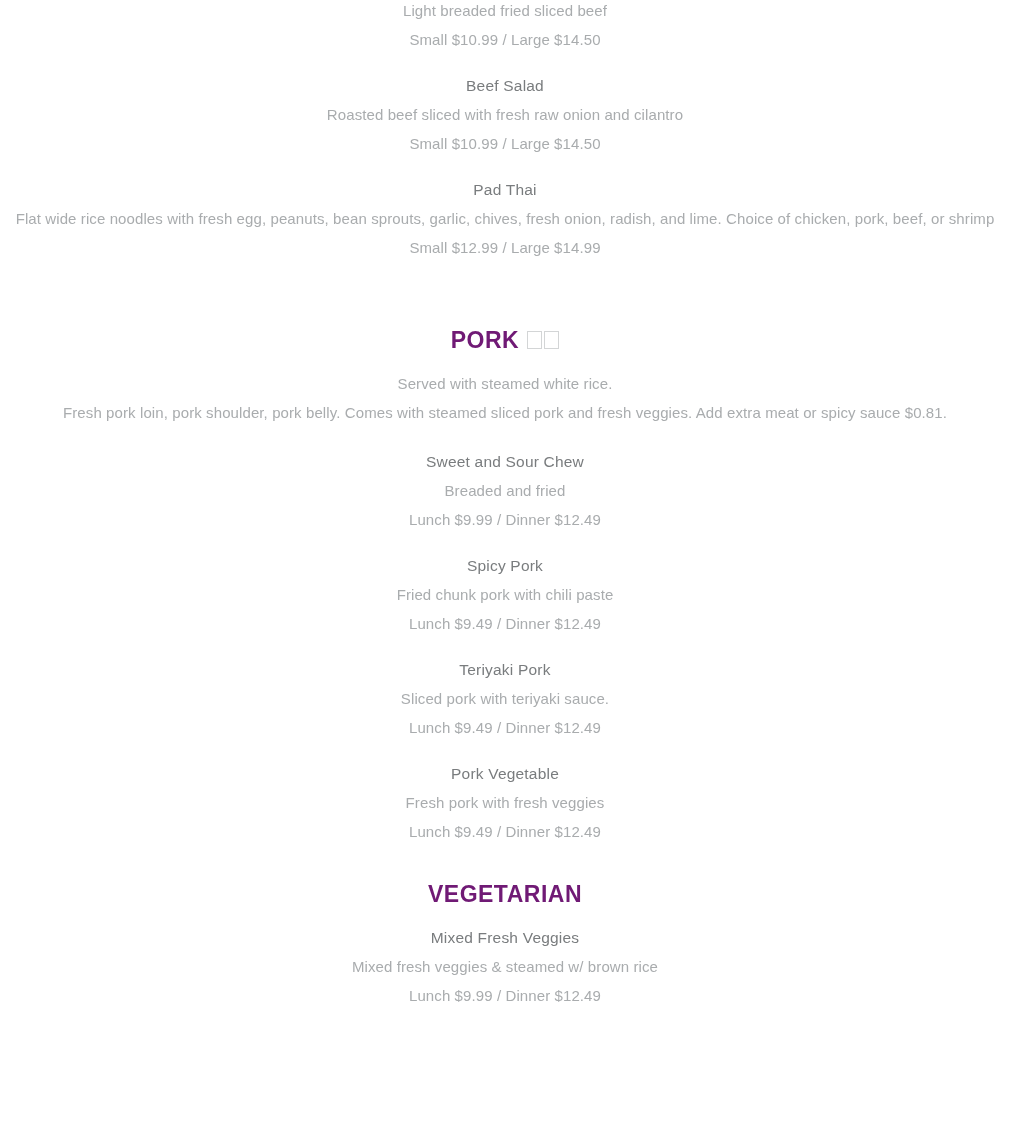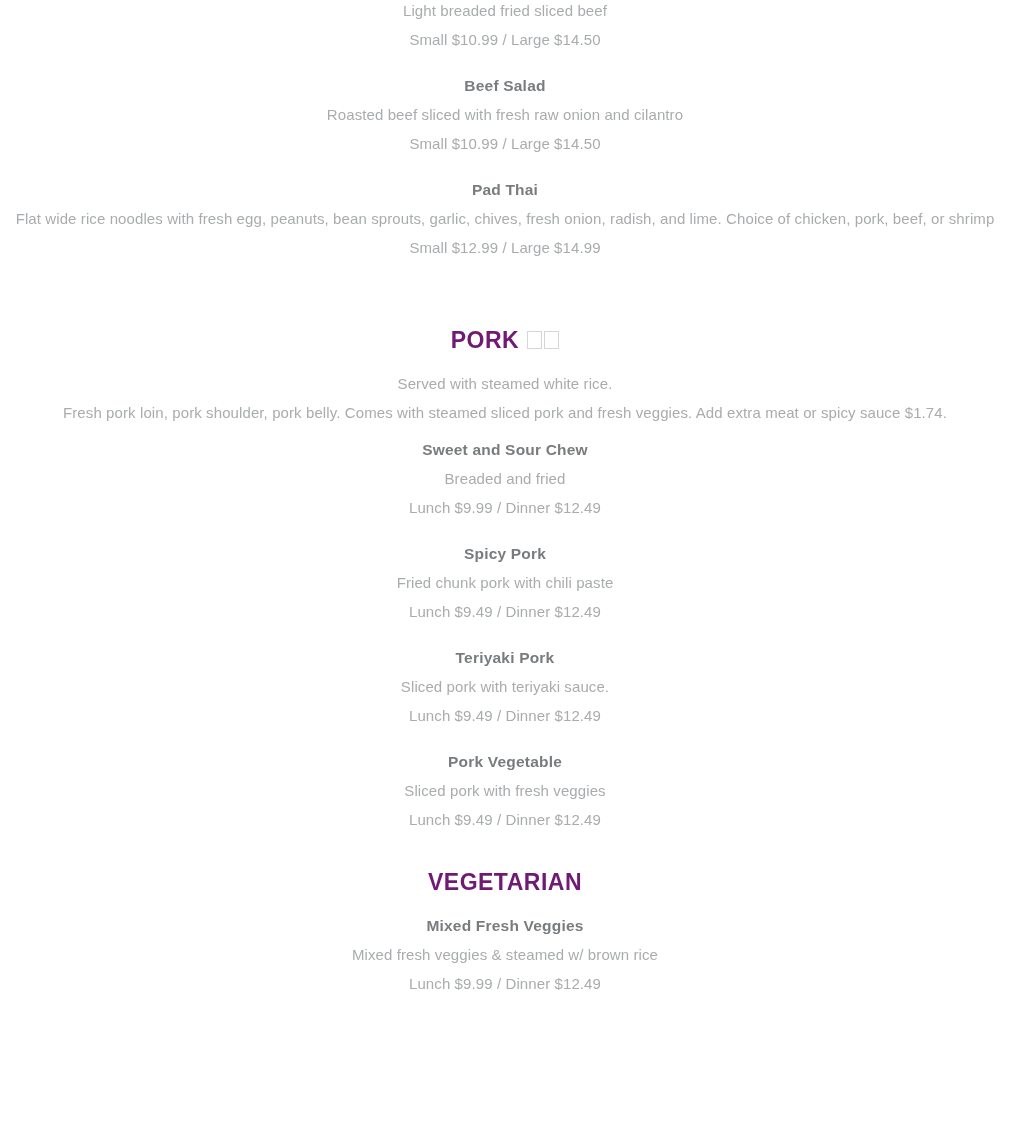--- a/index.html
+++ b/index.html
@@ -27,42 +27,42 @@
   }
   .menu-item {
     margin: 0 0 17px 0;
   }
   .menu p {
     margin: 0;
     line-height: 29px;
   }
   .item-name {
     font-size: 15.5px;
-    font-weight: bold;
+    font-weight: normal;
     color: #797c7e;
     letter-spacing: 0.2px;
   }
   .item-desc, .item-price, .section-note {
     font-size: 15px;
     font-weight: normal;
     color: #a9acae;
     letter-spacing: 0.1px;
   }
   .section-heading {
     font-size: 23px;
     font-weight: bold;
     color: #701a75;
     letter-spacing: 0.5px;
     line-height: 34px;
     margin: 0 0 12px 0;
     text-transform: uppercase;
   }
   .section-pork .section-heading { margin-top: 44px; }
   .section-veg  .section-heading { margin-top: 14px; }
-  .section-notes { margin: 0 0 8px 0; }
+  .section-notes { margin: 0 0 20px 0; }
   .tofu-box {
     display: inline-block;
     width: 13px;
     height: 16px;
     border: 1px solid #d3d5d6;
     vertical-align: -1px;
     margin-left: 2px;
   }
 </style>
 </head>
@@ -84,40 +84,40 @@
       <p class="item-name">Pad Thai</p>
       <p class="item-desc">Flat wide rice noodles with fresh egg, peanuts, bean sprouts, garlic, chives, fresh onion, radish, and lime. Choice of chicken, pork, beef, or shrimp</p>
       <p class="item-price">Small $12.99 / Large $14.99</p>
     </div>
   </section>
 
   <section class="menu-section section-pork">
     <h2 class="section-heading"><span>PORK</span><span class="tofu-box" style="margin-left:8px;"></span><span class="tofu-box"></span></h2>
     <div class="section-notes">
       <p class="section-note">Served with steamed white rice.</p>
-      <p class="section-note">Fresh pork loin, pork shoulder, pork belly. Comes with steamed sliced pork and fresh veggies. Add extra meat or spicy sauce $1.74.</p>
+      <p class="section-note">Fresh pork loin, pork shoulder, pork belly. Comes with steamed sliced pork and fresh veggies. Add extra meat or spicy sauce $0.81.</p>
     </div>
     <div class="menu-item">
       <p class="item-name">Sweet and Sour Chew</p>
       <p class="item-desc">Breaded and fried</p>
       <p class="item-price">Lunch $9.99 / Dinner $12.49</p>
     </div>
     <div class="menu-item">
       <p class="item-name">Spicy Pork</p>
       <p class="item-desc">Fried chunk pork with chili paste</p>
       <p class="item-price">Lunch $9.49 / Dinner $12.49</p>
     </div>
     <div class="menu-item">
       <p class="item-name">Teriyaki Pork</p>
       <p class="item-desc">Sliced pork with teriyaki sauce.</p>
       <p class="item-price">Lunch $9.49 / Dinner $12.49</p>
     </div>
     <div class="menu-item">
       <p class="item-name">Pork Vegetable</p>
-      <p class="item-desc">Sliced pork with fresh veggies</p>
+      <p class="item-desc">Fresh pork with fresh veggies</p>
       <p class="item-price">Lunch $9.49 / Dinner $12.49</p>
     </div>
   </section>
 
   <section class="menu-section section-veg">
     <h2 class="section-heading">VEGETARIAN</h2>
     <div class="menu-item">
       <p class="item-name">Mixed Fresh Veggies</p>
       <p class="item-desc">Mixed fresh veggies &amp; steamed w/ brown rice</p>
       <p class="item-price">Lunch $9.99 / Dinner $12.49</p>

